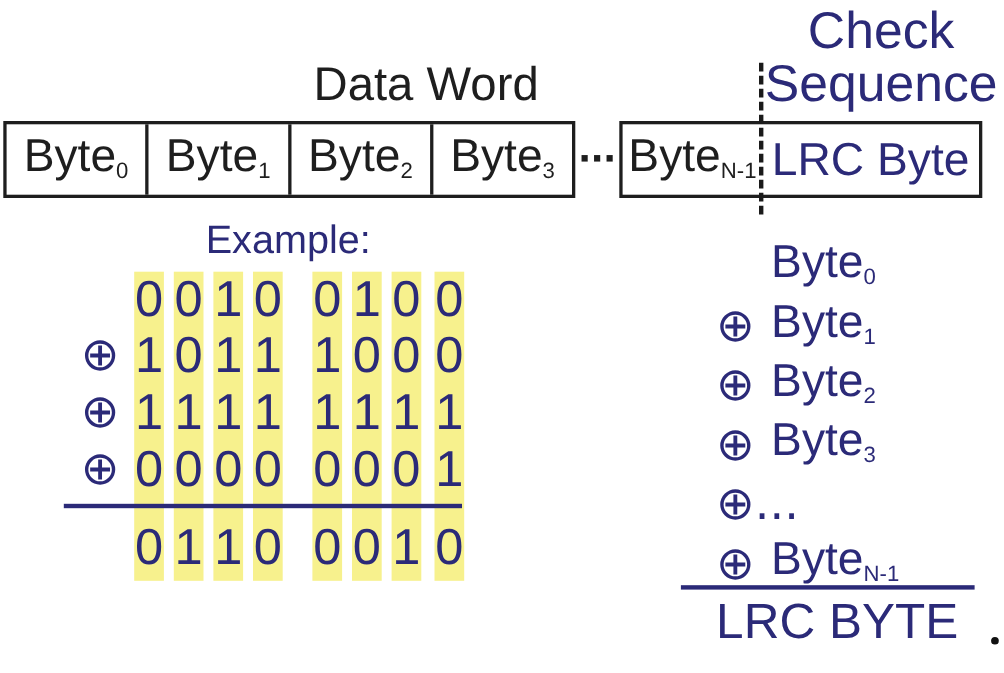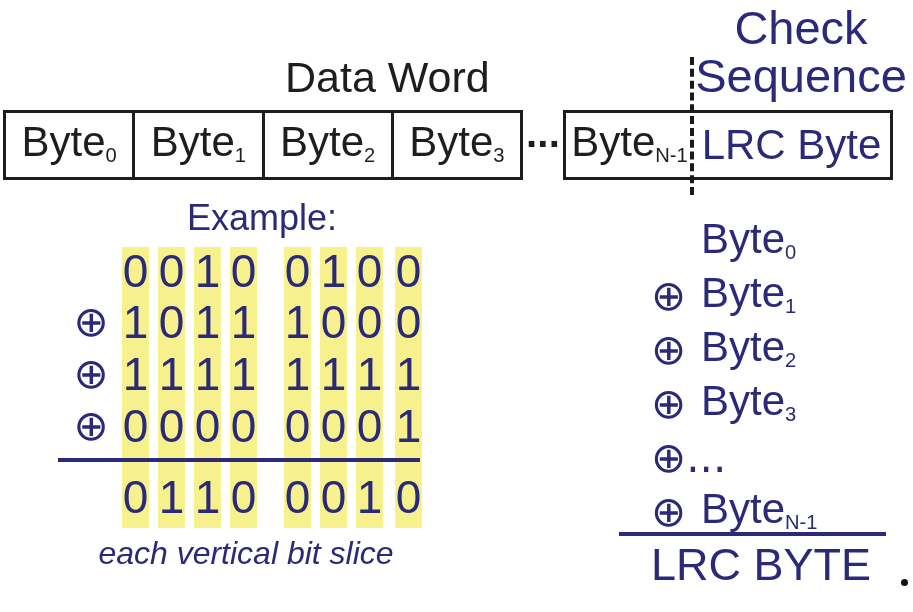--- a/index.html
+++ b/index.html
@@ -137,21 +137,20 @@
       <span class="bit" style="left: 171.5px; top: 497px;">1</span>
       <span class="bit" style="left: 207.5px; top: 497px;">1</span>
       <span class="bit" style="left: 243.5px; top: 497px;">0</span>
       <span class="bit" style="left: 297.5px; top: 497px;">0</span>
       <span class="bit" style="left: 333.5px; top: 497px;">0</span>
       <span class="bit" style="left: 369.5px; top: 497px;">1</span>
       <span class="bit" style="left: 408.5px; top: 497px;">0</span>
     </div>
   <div class="abs sum-line"></div>
   <div class="abs caption">
-    <div>each vertical bit slice</div>
   </div>
 
   <div id="equation">
       <div class="eq-row" style="top: 215px;">
         <span class="eq-op"></span>
         <span class="eq-byte"><span>Byte</span><span class="bsub">0</span></span>
       </div>
       <div class="eq-row" style="top: 269px;">
         <span class="eq-op">⊕</span>
         <span class="eq-byte"><span>Byte</span><span class="bsub">1</span></span>

